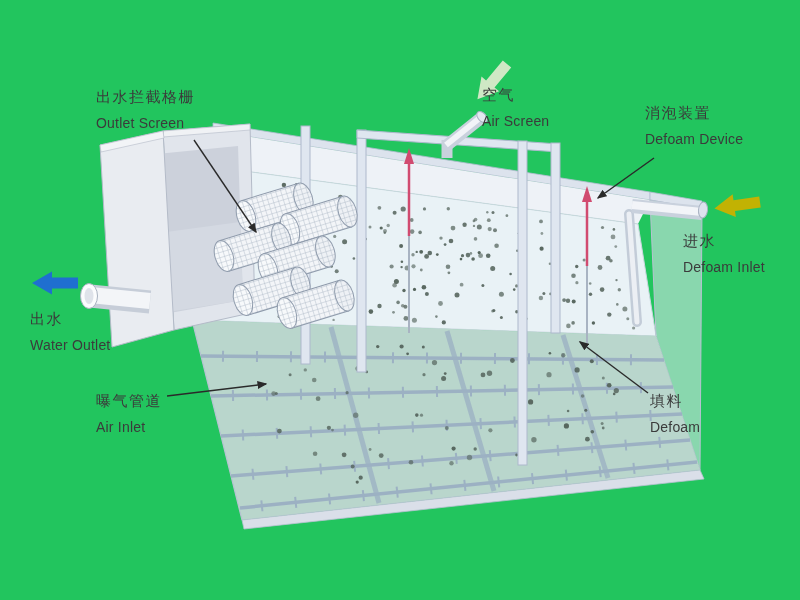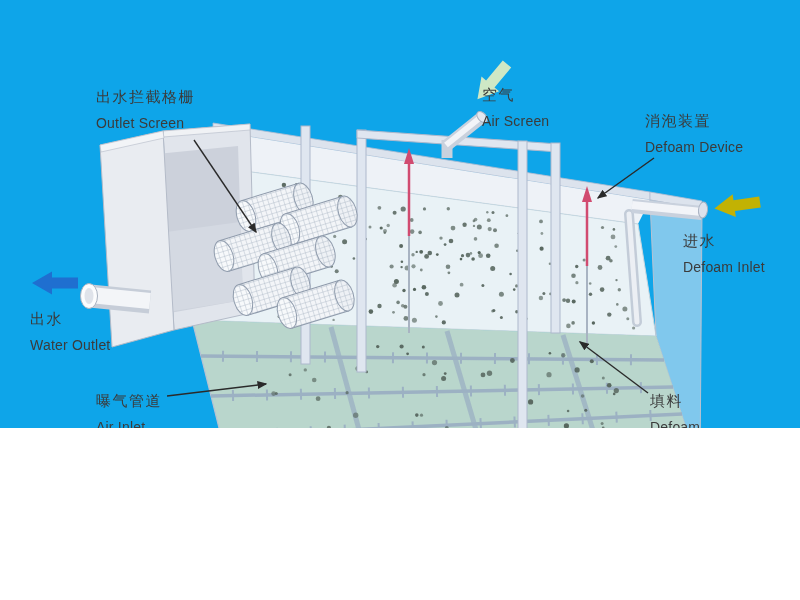--- a/index.html
+++ b/index.html
@@ -1,17 +1,17 @@
 <!DOCTYPE html>
 <html><head>
 <meta charset="utf-8">
 <style>
   html,body{margin:0;padding:0;}
   body{width:800px;height:600px;background:#ffffff;font-family:"Liberation Sans","DejaVu Sans",sans-serif;}
-  .stage{position:relative;width:800px;height:428px;background:#0ea5e9;overflow:hidden;}
+  .stage{position:relative;width:800px;height:600px;background:#22c55e;overflow:hidden;}
   .stage > svg{position:absolute;left:0;top:0;}
   .label{position:absolute;color:#3b3b3b;white-space:nowrap;}
   .label .zh{font-size:15px;letter-spacing:1.5px;line-height:26px;}
   .label .en{font-size:14px;letter-spacing:.2px;line-height:26px;}
 </style>
 </head>
 <body>
 
 <div class="stage">
 
@@ -449,21 +449,21 @@
 </svg>
 
 <div class="label" style="left:96px;top:84px">
   <div class="zh">出水拦截格栅</div>
   <div class="en">Outlet Screen</div>
 </div>
 <div class="label" style="left:482px;top:82px">
   <div class="zh">空气</div>
   <div class="en">Air Screen</div>
 </div>
-<div class="label" style="left:645px;top:108px">
+<div class="label" style="left:645px;top:100px">
   <div class="zh">消泡装置</div>
   <div class="en">Defoam Device</div>
 </div>
 <div class="label" style="left:683px;top:228px">
   <div class="zh">进水</div>
   <div class="en">Defoam Inlet</div>
 </div>
 <div class="label" style="left:30px;top:306px">
   <div class="zh">出水</div>
   <div class="en">Water Outlet</div>

